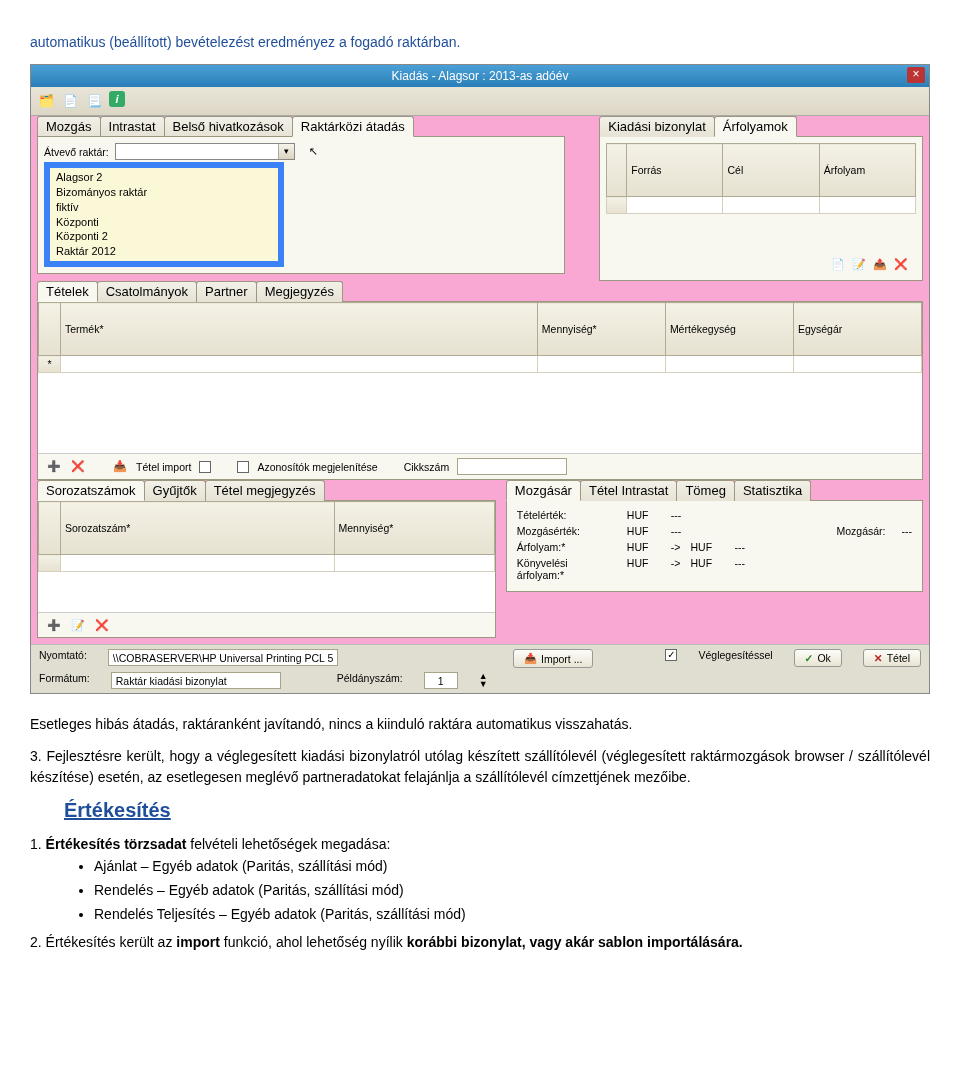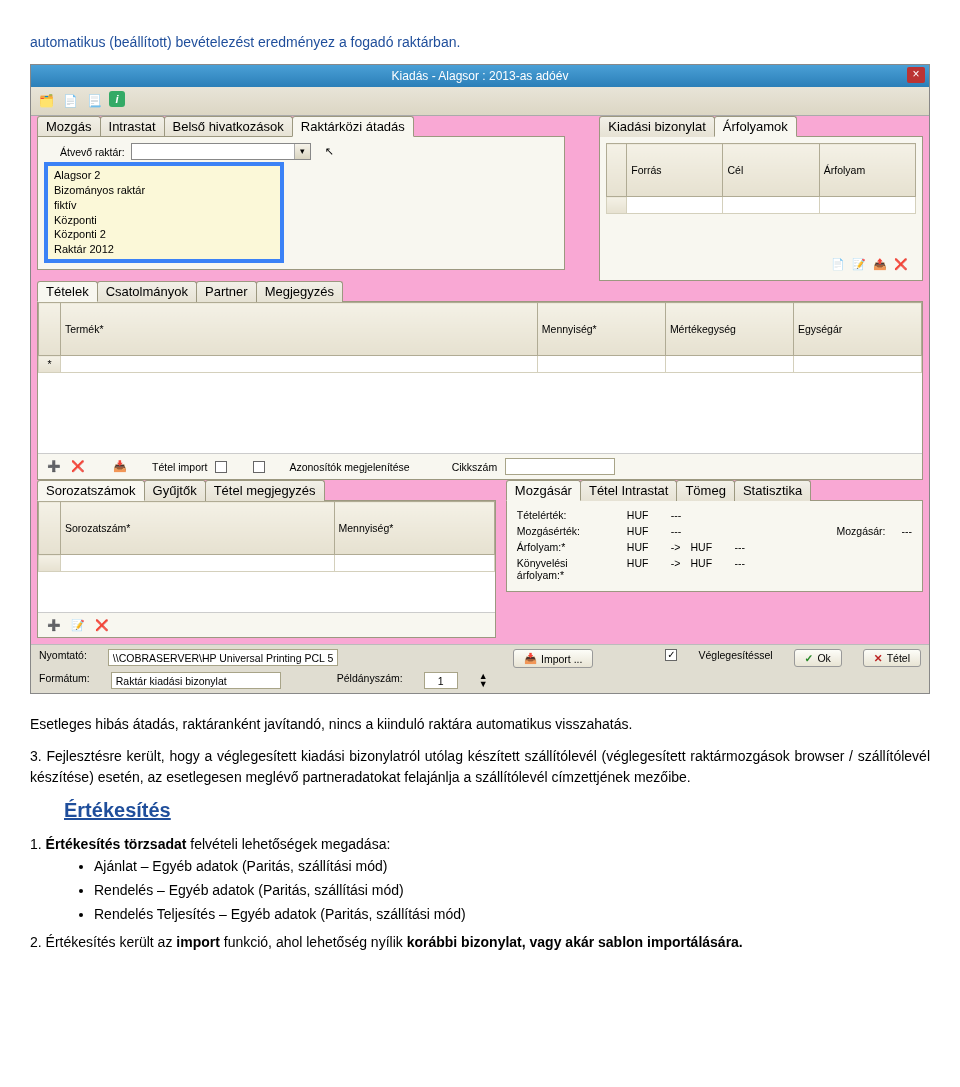--- a/index.html
+++ b/index.html
@@ -72,21 +72,21 @@
     font-weight: normal;
     position: relative; z-index:2;
   }
   .tabpanel {
     background: #f8f7f0;
     border: 1px solid #9c9880;
     padding: 6px;
     margin-top: -1px;
   }
   .tabpanel.right { min-height: 90px; }
-  .label { font-size: 10.5px; margin-left: 16px; }
+  .label { font-size: 10.5px; }
   .field {
     border: 1px solid #a8a488;
     background: #fff;
     font-size: 10.5px;
     padding: 1px 4px;
     height: 17px;
   }
   .dropdown-row { display:flex; align-items:center; gap:6px; margin-bottom:2px; }
   .selectbox {
     width: 180px;
@@ -97,21 +97,21 @@
   .selectbox .arrow {
     width: 16px;
     background: linear-gradient(to bottom,#f6f3ea,#dad5c1);
     border-left: 1px solid #aaa;
     text-align: center;
     line-height: 15px;
     font-size: 9px;
   }
   .dropdown-panel {
     background: #fbf8d8;
-    border: 4px solid #3b82f6;
+    border: 6px solid #3b82f6;
     padding: 2px 4px;
     margin-top: 0;
     width: 240px;
     line-height: 1.35;
   }
   .dropdown-panel div { padding: 0 2px; cursor: pointer; }
   .grid {
     width: 100%;
     border-collapse: collapse;
     background: #fff;

